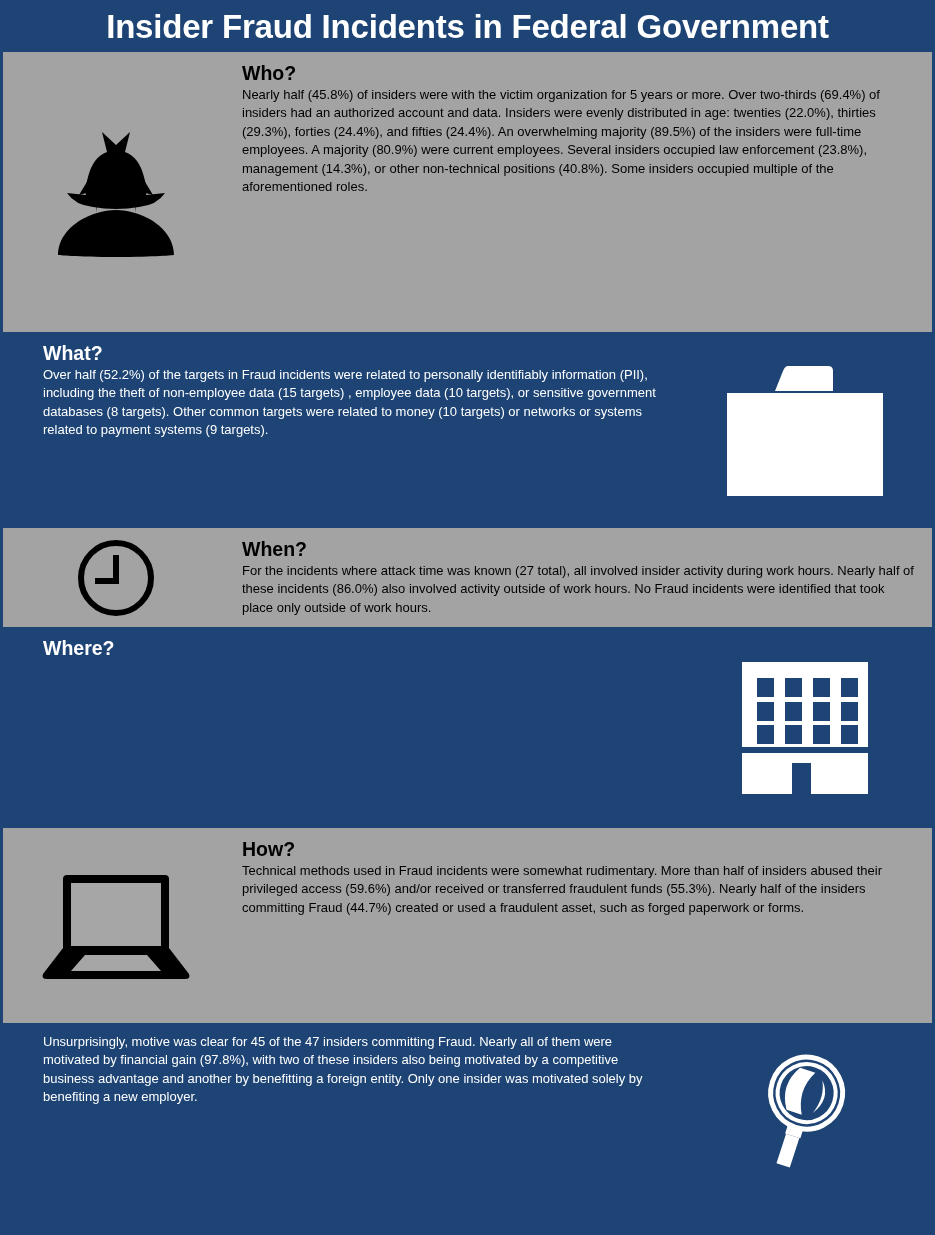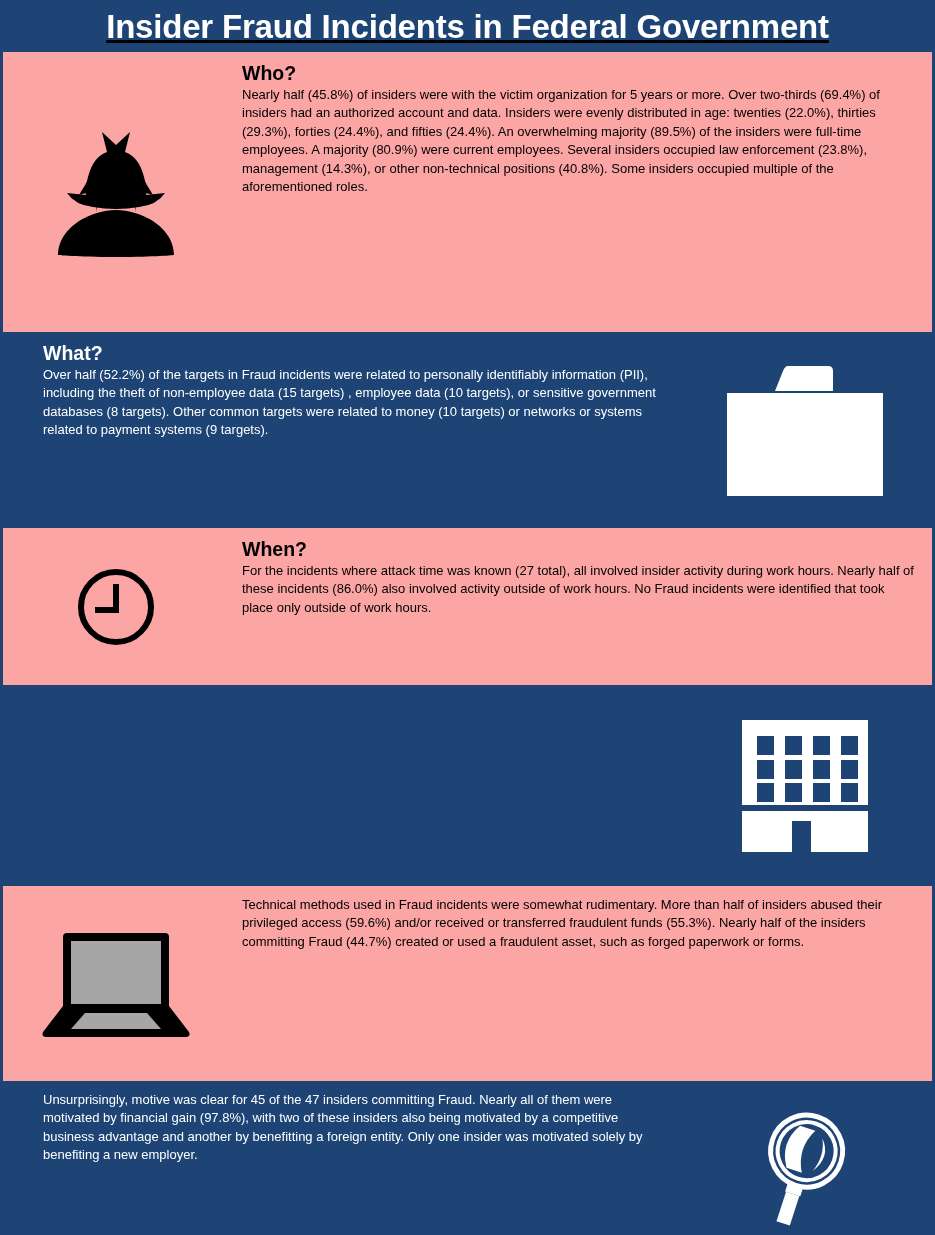--- a/index.html
+++ b/index.html
@@ -22,39 +22,38 @@
   }
 
   
   .title-bar {
     height: 52px;
     background: #1d4474;
     display: flex;
     align-items: center;
     justify-content: center;
     box-sizing: border-box;
-    text-decoration: underline;
   }
   .title-text {
     color: #ffffff;
     font-size: 33px;
     font-weight: bold;
     letter-spacing: -0.2px;
     line-height: 1;
     white-space: nowrap;
   }
 
   
   .section {
     display: flex;
     box-sizing: border-box;
     position: relative;
   }
   .section.gray {
-    background: #fca5a5;
+    background: #a3a3a3;
     margin: 0 3px;
     width: 929px;
   }
   .section.blue {
     background: #1d4474;
     width: 935px;
   }
   .sec-text {
     flex: 1 1 auto;
     padding: 10px 14px 8px 14px;
@@ -131,35 +130,36 @@
       <div class="sec-body">Over half (52.2%) of the targets in Fraud incidents were related to personally identifiably information (PII), including the theft of non-employee data (15 targets) , employee data (10 targets), or sensitive government databases (8 targets). Other common targets were related to money (10 targets) or networks or systems related to payment systems (9 targets).</div>
     </div>
     <div class="sec-icon right">
       <svg class="icon-briefcase" viewBox="0 0 160 135">
         <path fill="#ffffff" d="M63 3 Q 60 3 58 8 L 50 28 L 108 28 L 108 8 Q 108 3 103 3 Z"></path>
         <rect x="2" y="30" width="156" height="103" fill="#ffffff"></rect>
       </svg>
     </div>
   </div>
 
-  <div class="section gray" style="height:157px;justify-content:center;">
+  <div class="section gray" style="height:99px;justify-content:center;">
     <div class="sec-icon">
       <svg class="icon-clock" viewBox="0 0 82 82">
         <circle cx="41" cy="41" r="35" fill="none" stroke="#000000" stroke-width="6"></circle>
         <path d="M41 18 L 41 44 L 20 44" fill="none" stroke="#000000" stroke-width="6" stroke-linecap="butt" stroke-linejoin="miter"></path>
       </svg>
     </div>
     <div class="sec-text">
       <div class="sec-heading">When?</div>
       <div class="sec-body">For the incidents where attack time was known (27 total), all involved insider activity during work hours. Nearly half of these incidents (86.0%) also involved activity outside of work hours. No Fraud incidents were identified that took place only outside of work hours.</div>
     </div>
   </div>
 
   <div class="section blue" style="height:201px;">
     <div class="sec-text">
+      <div class="sec-heading">Where?</div>
     </div>
     <div class="sec-icon right">
       <svg class="icon-building" viewBox="0 0 130 132">
         <rect x="2" y="0" width="126" height="85" fill="#ffffff"></rect>
         <rect x="17" y="16" width="17" height="19" fill="#1d4474"></rect>
         <rect x="45" y="16" width="17" height="19" fill="#1d4474"></rect>
         <rect x="73" y="16" width="17" height="19" fill="#1d4474"></rect>
         <rect x="101" y="16" width="17" height="19" fill="#1d4474"></rect>
         <rect x="17" y="40" width="17" height="19" fill="#1d4474"></rect>
         <rect x="45" y="40" width="17" height="19" fill="#1d4474"></rect>
@@ -178,20 +178,21 @@
   <div class="section gray" style="height:195px;">
     <div class="sec-icon">
       <svg class="icon-laptop" viewBox="0 0 150 110">
         <rect x="22" y="4" width="106" height="79" rx="4" fill="#000000"></rect>
         <rect x="30" y="12" width="90" height="63" fill="#a6a6a6"></rect>
         <path fill="#000000" d="M22 77 L 128 77 L 148 103 Q 150 108 144 108 L 6 108 Q 0 108 2 103 Z"></path>
         <path fill="#a6a6a6" d="M44 84 L 106 84 L 120 100 L 30 100 Z"></path>
       </svg>
     </div>
     <div class="sec-text">
+      <div class="sec-heading">How?</div>
       <div class="sec-body">Technical methods used in Fraud incidents were somewhat rudimentary. More than half of insiders abused their privileged access (59.6%) and/or received or transferred fraudulent funds (55.3%). Nearly half of the insiders committing Fraud (44.7%) created or used a fraudulent asset, such as forged paperwork or forms.</div>
     </div>
   </div>
 
   <div class="section blue" style="height:172px;">
     <div class="sec-text">
       <div class="sec-body">Unsurprisingly, motive was clear for 45 of the 47 insiders committing Fraud. Nearly all of them were motivated by financial gain (97.8%), with two of these insiders also being motivated by a competitive business advantage and another by benefitting a foreign entity. Only one insider was motivated solely by benefiting a new employer.</div>
     </div>
     <div class="sec-icon right">
       <svg class="icon-magnifier" viewBox="0 0 115 120">

